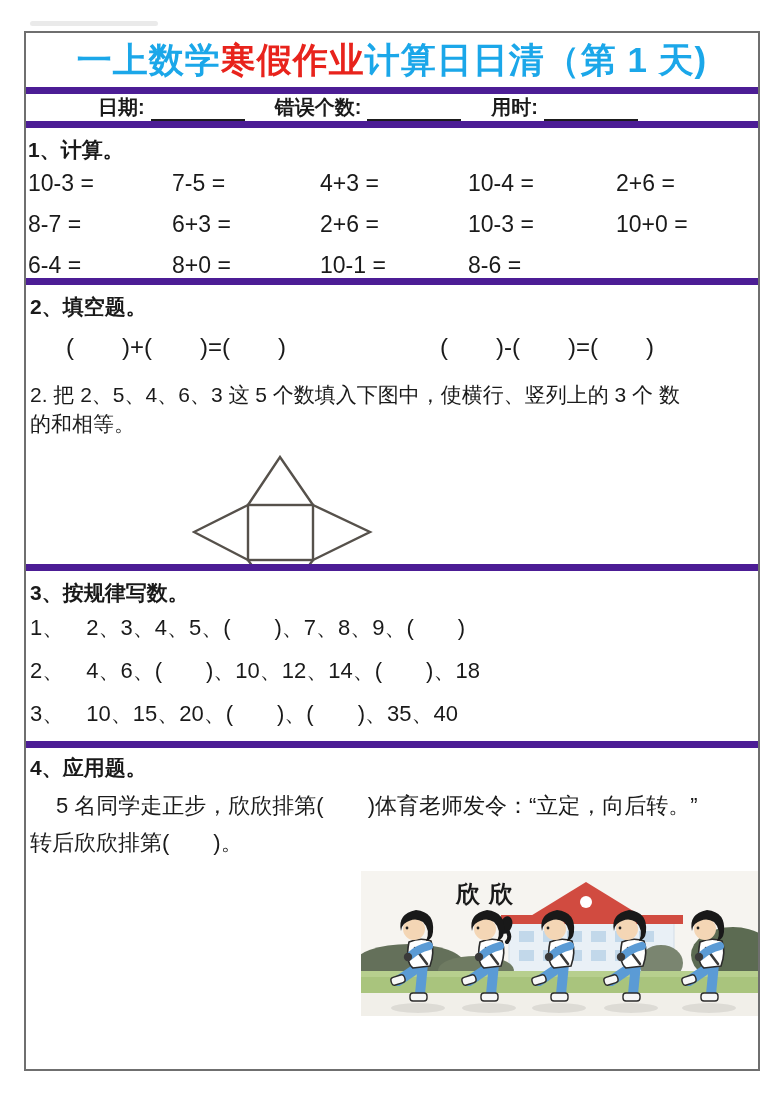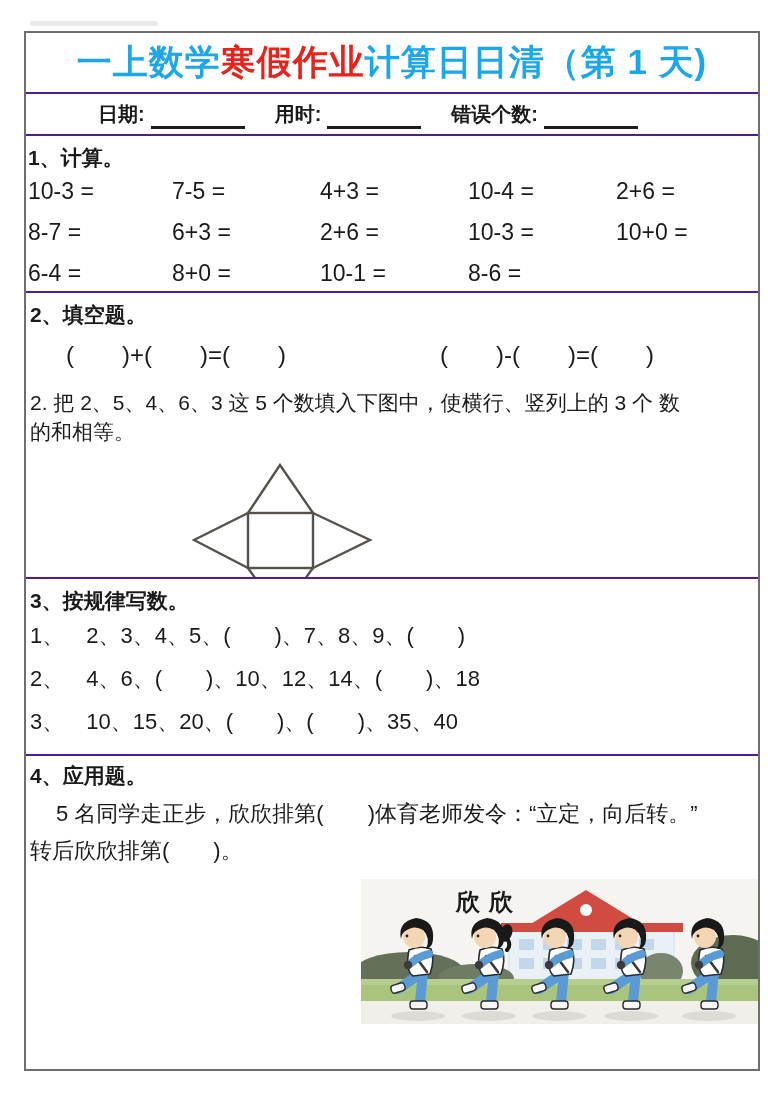--- a/index.html
+++ b/index.html
@@ -2,29 +2,29 @@
 <html><head>
 <meta charset="utf-8">
 <style>
   html,body{margin:0;padding:0;background:#ffffff;}
   .page{position:relative;width:784px;height:1103px;background:#ffffff;overflow:hidden;
         font-family:"Liberation Sans","DejaVu Sans",sans-serif;color:#1a1a1a;}
   .scan-artifact{position:absolute;left:30px;top:21px;width:128px;height:5px;
         background:#d9d9d9;opacity:.55;border-radius:3px;}
   .tbl{position:absolute;left:24px;top:31px;width:736px;height:1040px;box-sizing:border-box;
         border:2px solid #6f6f6f;background:#fff;}
-  .row{box-sizing:border-box;position:relative;overflow:hidden;border-bottom:2px solid #4c1d95;}
+  .row{box-sizing:border-box;position:relative;overflow:hidden;border-bottom:7px solid #4c1d95;}
   .row:last-child{border-bottom:none;}
 
   
   .r-title{height:61px;display:flex;align-items:center;justify-content:center;
         font-size:35px;font-weight:bold;letter-spacing:1px;white-space:nowrap;}
 
   
-  .r-info{height:42px;display:flex;align-items:center;padding-left:72px;
+  .r-info{height:34px;display:flex;align-items:center;padding-left:72px;
         font-size:20px;font-weight:bold;gap:30px;}
   .pair{display:flex;align-items:center;gap:6px;}
   .blank{display:inline-block;width:94px;height:16px;border-bottom:3px solid #1d1d1d;
         transform:translateY(5px);}
 
   
   .r-calc{height:157px;padding:8px 2px 0;}
   .sec-h{font-size:21px;font-weight:bold;line-height:27px;}
   .calc-grid{display:grid;grid-template-columns:144px 148px 148px 148px 1fr;}
   .calc-grid span{font-size:23px;line-height:41px;white-space:nowrap;}
@@ -61,25 +61,25 @@
     <div class="row r-title">
       <div id="page-title"><span style="color: rgb(27, 167, 233);">一上数学</span><span style="color: rgb(232, 35, 28);">寒假作业</span><span style="color: rgb(27, 167, 233);">计算日日清（第 1 天)</span></div>
     </div>
 
     <div class="row r-info">
       <span class="pair">
         <span>日期:</span>
         <span class="blank"></span>
       </span>
       <span class="pair">
-        <span>用时:</span>
+        <span>错误个数:</span>
         <span class="blank"></span>
       </span>
       <span class="pair">
-        <span>错误个数:</span>
+        <span>用时:</span>
         <span class="blank"></span>
       </span>
     </div>
 
     <div class="row r-calc">
       <div class="sec-h">1、计算。</div>
       <div class="calc-grid">
         <span>10-3 =</span>
         <span>7-5 =</span>
         <span>4+3 =</span>

